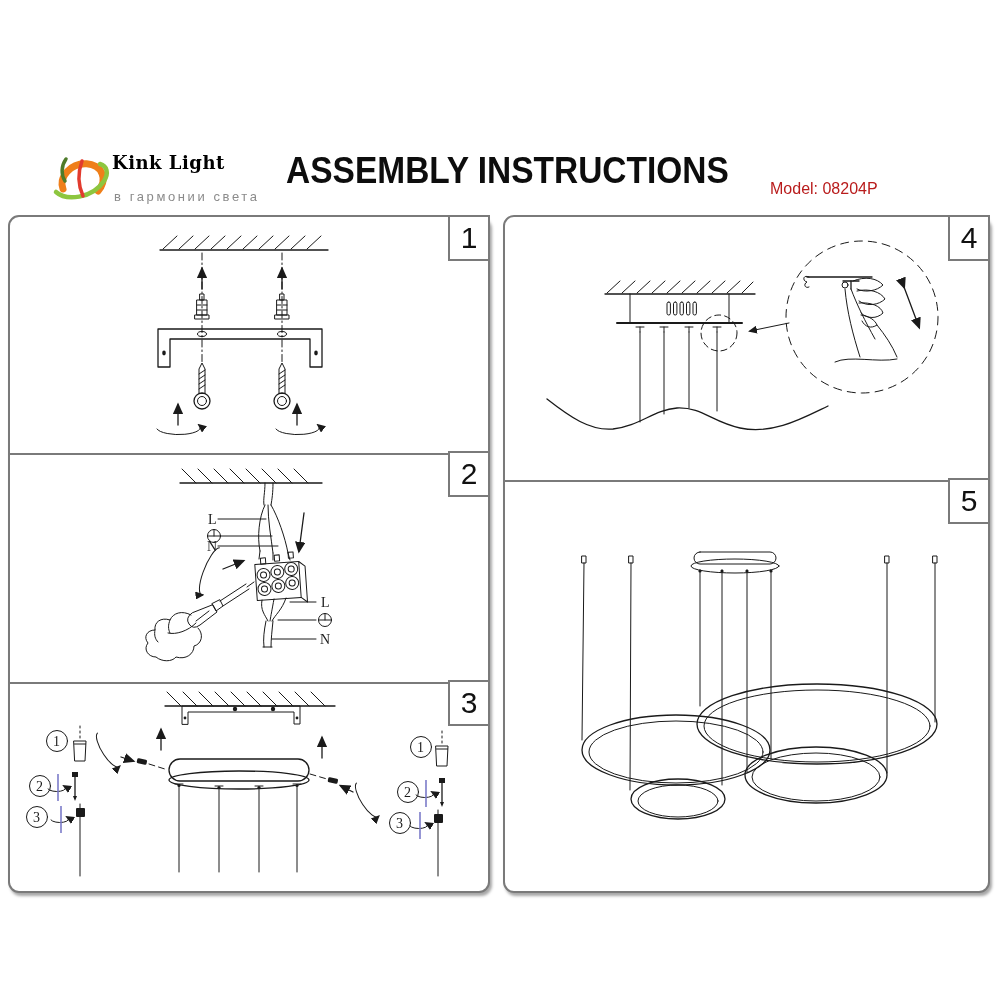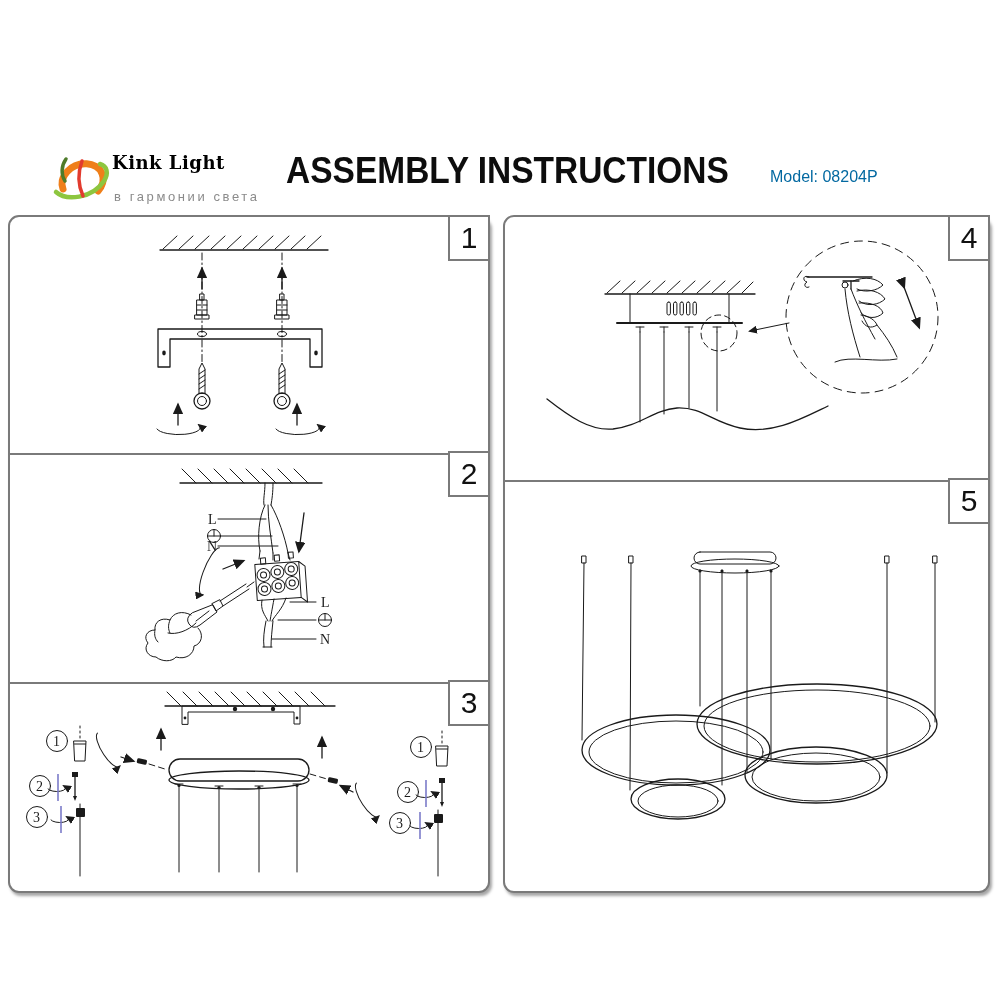--- a/index.html
+++ b/index.html
@@ -1,21 +1,21 @@
 <!DOCTYPE html>
 <html><head>
 <meta charset="utf-8">
 <style>
   html,body{margin:0;padding:0;background:#ffffff;}
   #page{position:relative;width:1000px;height:1000px;background:#fff;font-family:"Liberation Sans",sans-serif;overflow:hidden;}
   
   #brand{position:absolute;left:112px;top:152px;font-family:"DejaVu Serif",serif;font-weight:bold;font-size:18px;color:#000000;letter-spacing:.5px;}
   #tagline{position:absolute;left:114px;top:189px;font-size:13px;color:#8b8b8b;letter-spacing:2.6px;}
   #title{position:absolute;left:270px;top:150px;width:460px;text-align:center;font-size:36px;font-weight:bold;color:#0d0d0d;transform:scaleX(.93);transform-origin:center;white-space:nowrap;letter-spacing:0px;}
-  #model{position:absolute;left:770px;top:168px;font-size:16px;color:#0369a1;}
+  #model{position:absolute;left:770px;top:180px;font-size:16px;color:#b91c1c;}
   
   .col{position:absolute;background:#fff;border:2px solid #7a7a7a;border-radius:11px;box-shadow:2px 3px 3px rgba(0,0,0,.35);}
   #colL{left:8px;top:215px;width:478px;height:674px;}
   #colR{left:503px;top:215px;width:483px;height:674px;}
   .divider{position:absolute;left:0;width:100%;border-top:2px solid #7a7a7a;}
   .numbox{position:absolute;width:38px;height:42px;background:#fff;border:2px solid #7a7a7a;font-size:30px;color:#111;display:flex;align-items:center;justify-content:center;z-index:5;}
   .panelsvg{position:absolute;left:0;}
   
   svg .ln{stroke:#1a1a1a;stroke-width:1.3;fill:none;stroke-linecap:round;stroke-linejoin:round;}
   svg .thin{stroke-width:1;}

